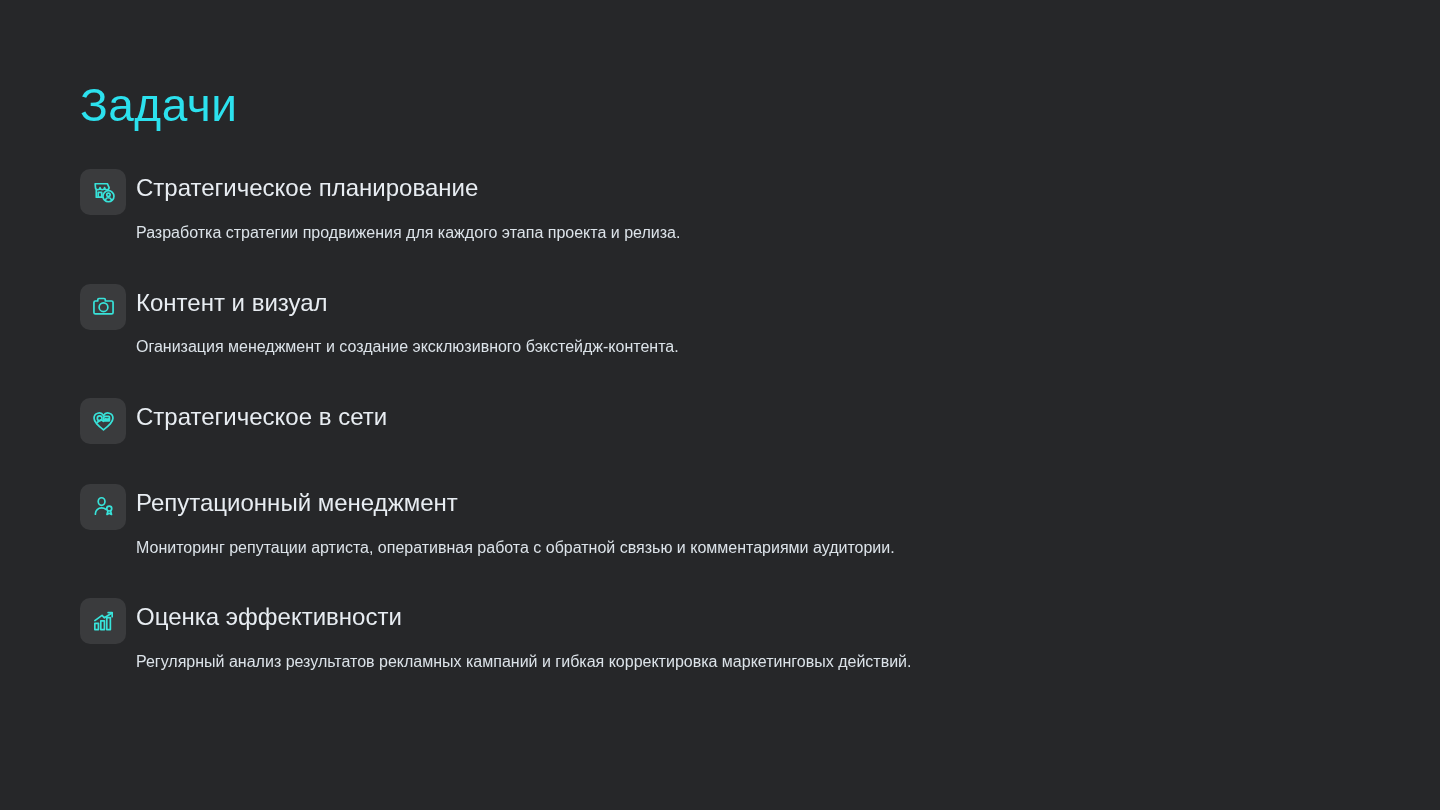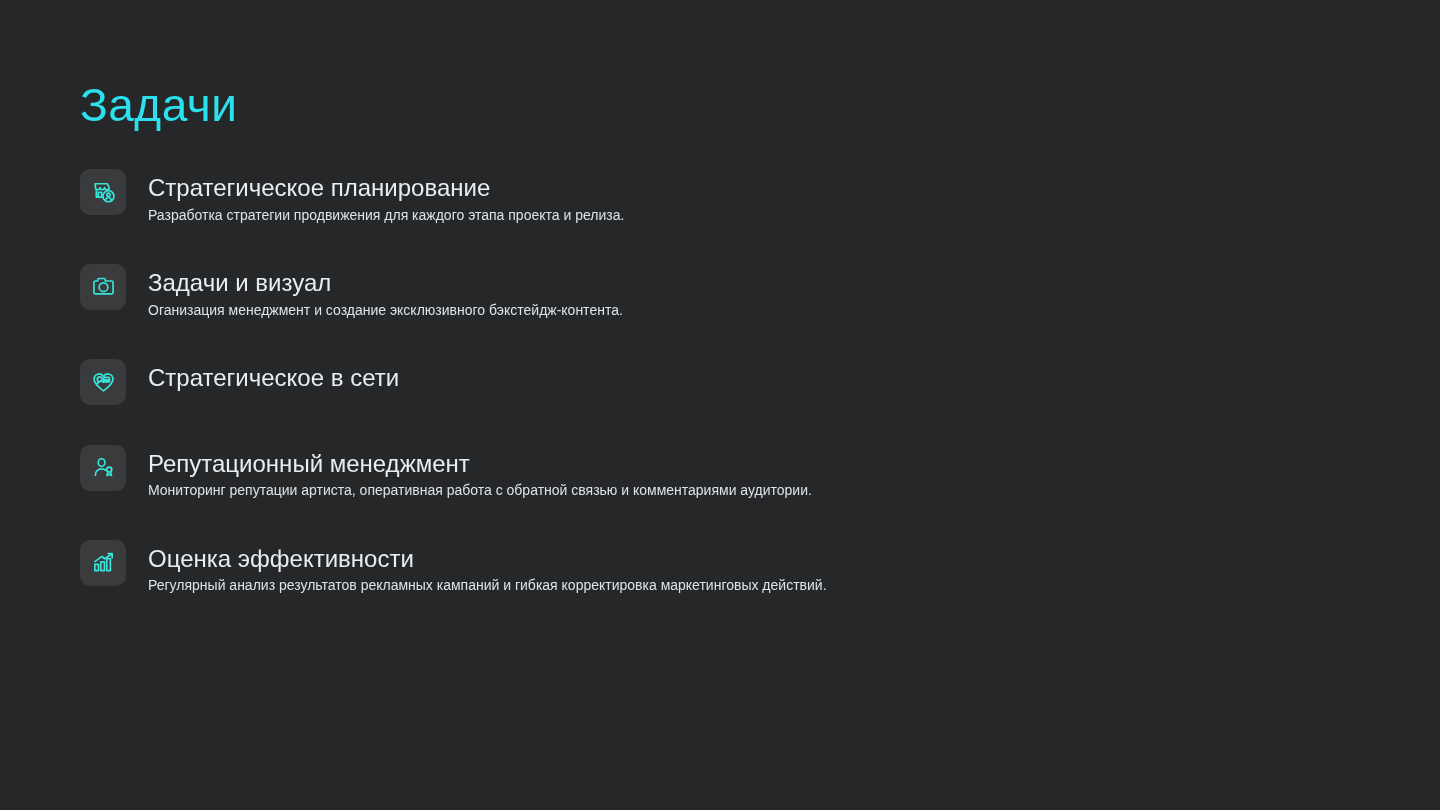--- a/index.html
+++ b/index.html
@@ -25,21 +25,21 @@
     color: var(--accent-title);
     font-size: 46px;
     font-weight: 400;
     line-height: 1.2;
     margin-bottom: 36px;
     letter-spacing: 0.5px;
   }
   .task-item {
     display: flex;
     align-items: flex-start;
-    gap: 22px;
+    gap: 10px;
     margin-bottom: 40px;
   }
   .icon-tile {
     flex: 0 0 auto;
     width: 46px; height: 46px;
     border-radius: 10px;
     background: var(--tile);
     display: flex;
     align-items: center;
     justify-content: center;
@@ -54,24 +54,24 @@
   .fill-tile { fill: var(--tile); }
   .task-text { padding-top: 5px; }
   .task-title {
     color: var(--heading-text);
     font-size: 24px;
     font-weight: 400;
     line-height: 1.15;
   }
   .task-desc {
     color: var(--body-text);
-    font-size: 14px;
+    font-size: 16px;
     font-weight: 400;
     line-height: 1.3;
-    margin-top: 4px;
+    margin-top: 21px;
     text-align: right;
   }
 </style>
 </head>
 <body>
 
 <div class="slide">
 
   <h1 class="slide-title">Задачи</h1>
 
@@ -93,21 +93,21 @@
   </div>
 
   <div class="task-item">
     <div class="icon-tile">
       <svg class="tile-icon" width="27" height="27" viewBox="0 0 24 24" aria-hidden="true">
         <path d="M3.5 8.4a1.3 1.3 0 0 1 1.3-1.3h2.1V5.9a1 1 0 0 1 1-1h4.7a1 1 0 0 1 1 1v1.2h5.6a1.3 1.3 0 0 1 1.3 1.3v8.9a1.3 1.3 0 0 1-1.3 1.3H4.8a1.3 1.3 0 0 1-1.3-1.3V8.4z"></path>
         <circle cx="12" cy="12.6" r="3.9"></circle>
       </svg>
     </div>
     <div class="task-text">
-      <div class="task-title">Задачи и визуал</div>
+      <div class="task-title">Контент и визуал</div>
       <div class="task-desc">Оганизация менеджмент и создание эксклюзивного бэкстейдж-контента.</div>
     </div>
   </div>
 
   <div class="task-item">
     <div class="icon-tile">
       <svg class="tile-icon" width="27" height="27" viewBox="0 0 24 24" aria-hidden="true">
         <path d="M12 20.3C7.2 16.5 3.6 13.6 3.6 9.9a4.5 4.5 0 0 1 8.4-2.3 4.5 4.5 0 0 1 8.4 2.3c0 3.7-3.6 6.6-8.4 10.4z"></path>
         <circle cx="8.6" cy="10" r="2.1"></circle>
         <path d="M6.6 13.6l3.4-2.4 1.9 1.5"></path>

